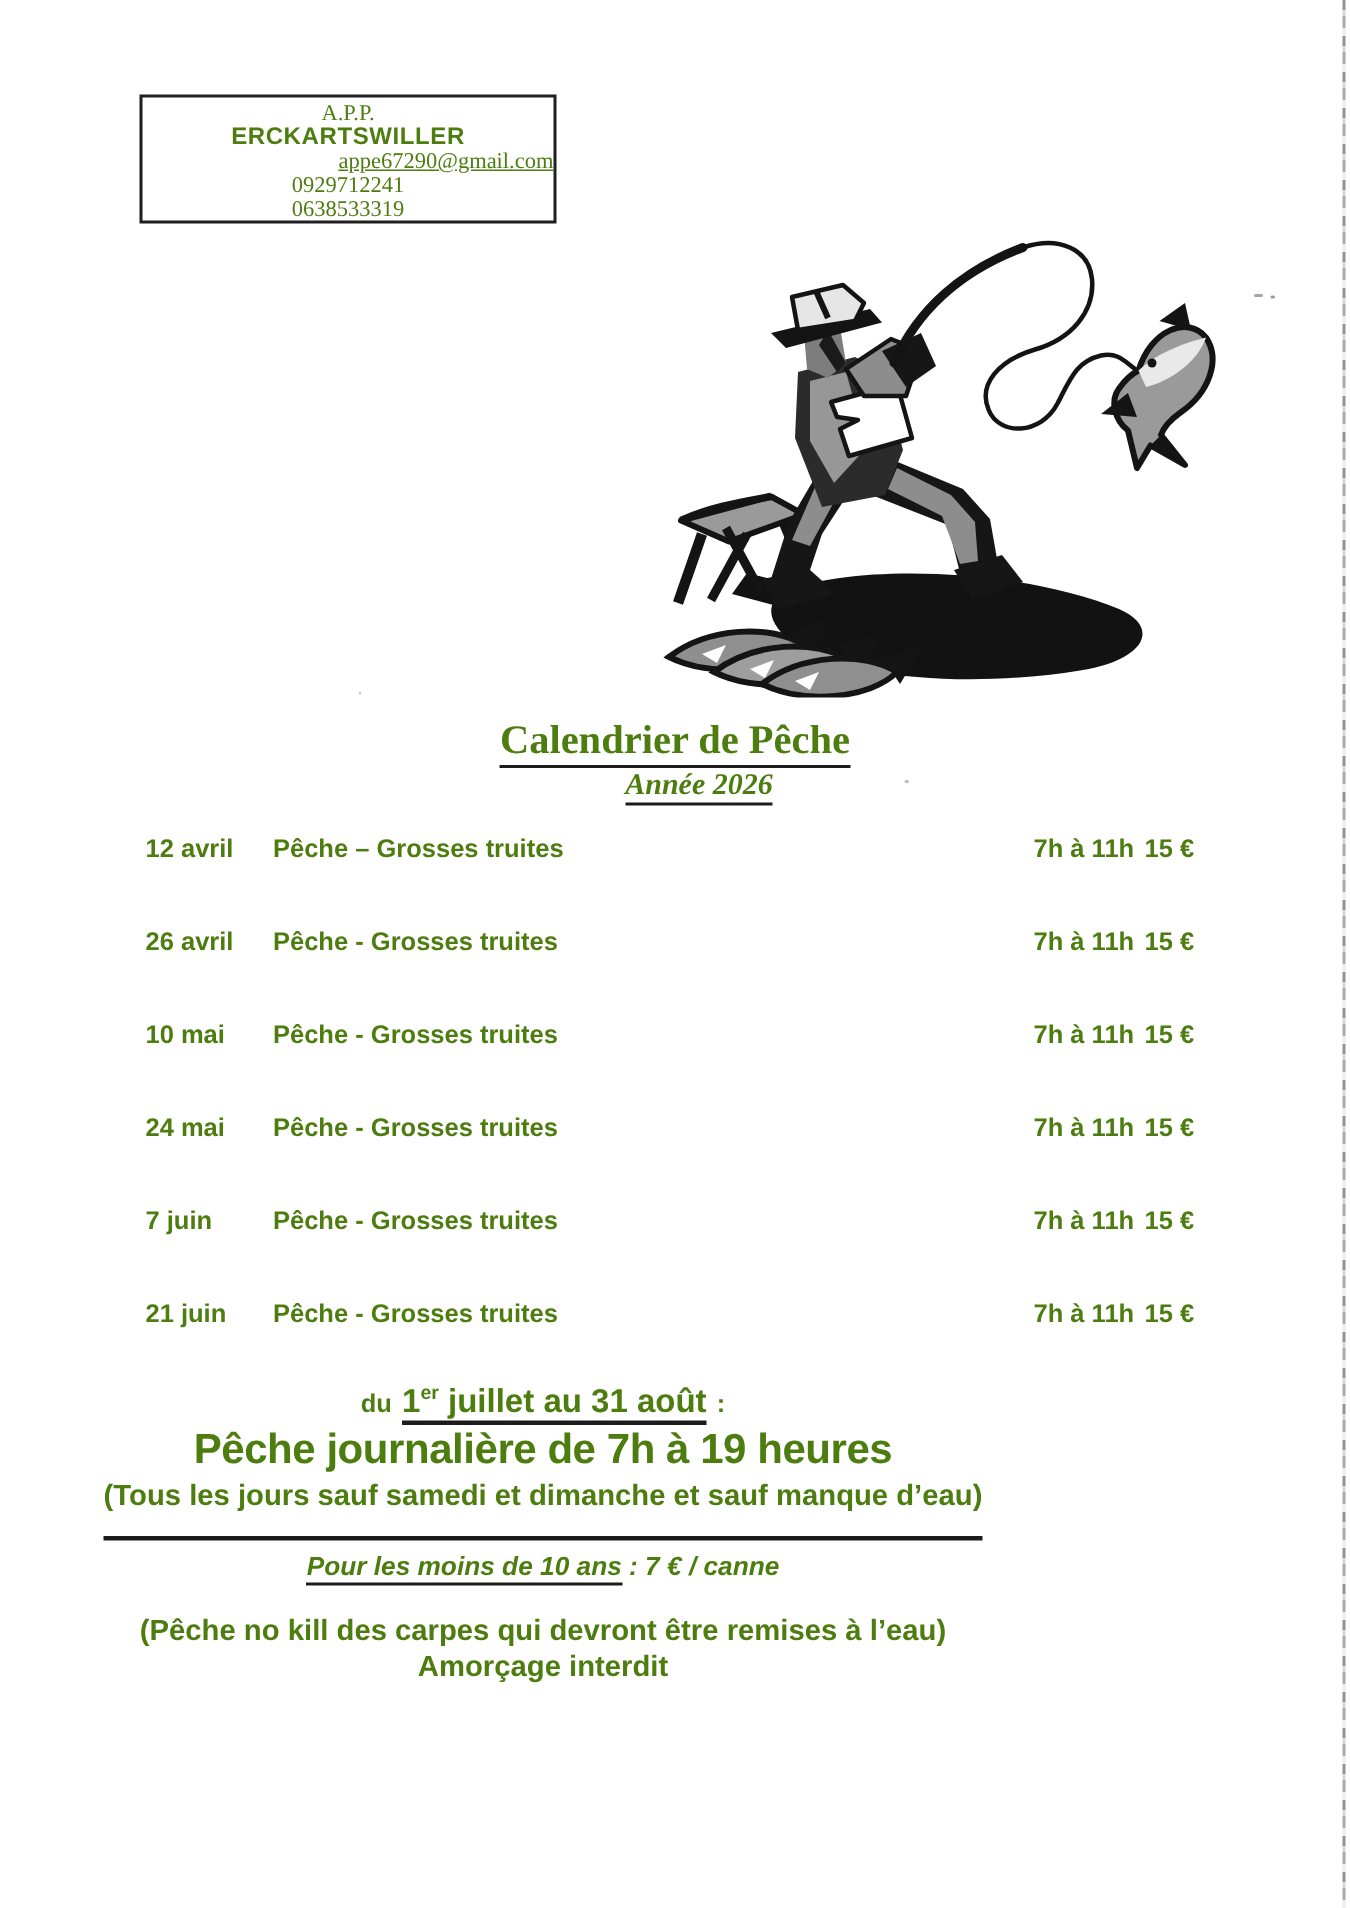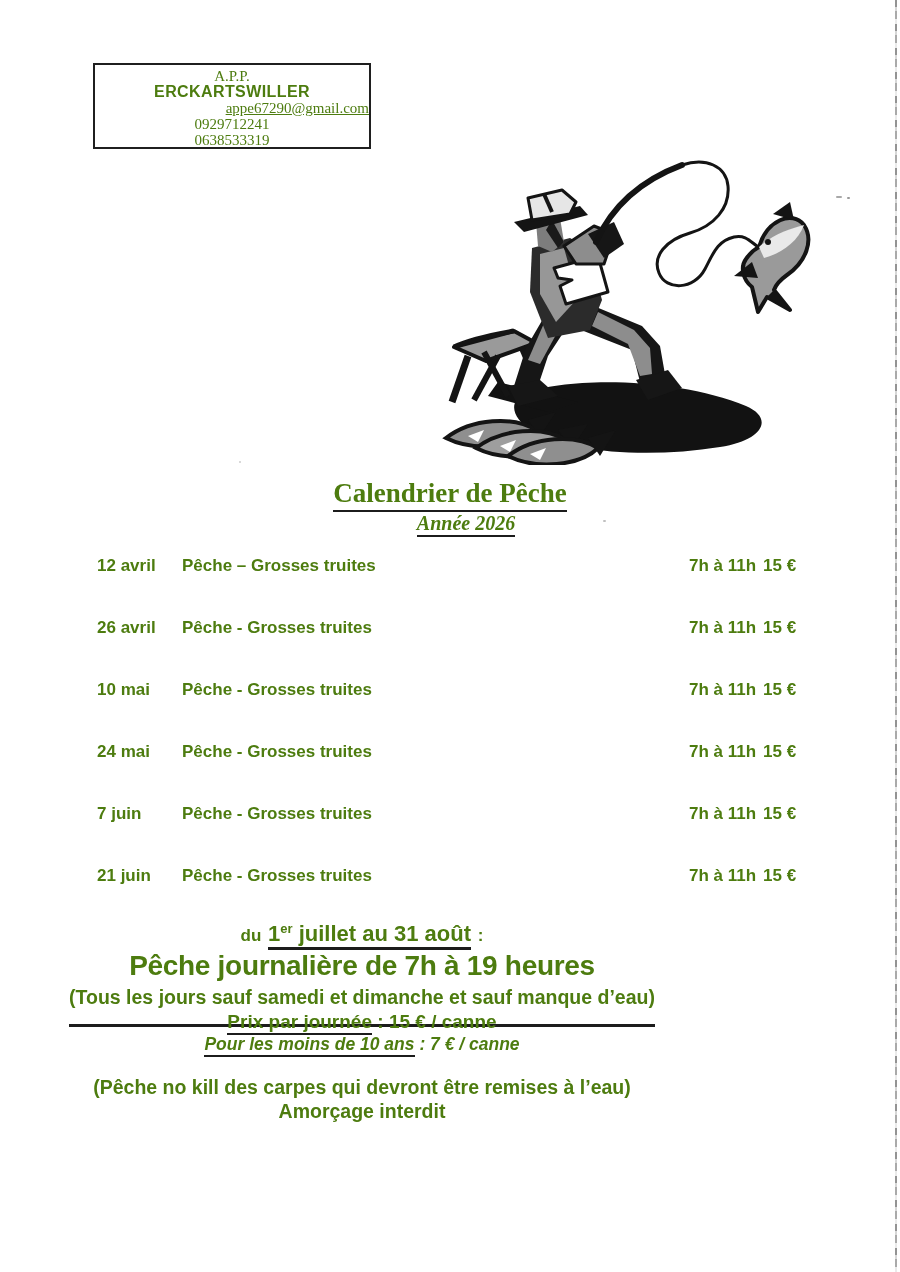--- a/index.html
+++ b/index.html
@@ -199,23 +199,20 @@
 
   <div class="sum-line l-intro">
     <span>du</span>
     <span class="big"><span>1</span><sup>er</sup><span> juillet au 31 août</span></span>
     <span> :</span>
   </div>
   <div class="sum-line l-headline">Pêche journalière de 7h à 19 heures</div>
   <div class="sum-line l-days">
     <span class="u">(Tous les jours sauf samedi et dimanche et sauf manque d’eau)</span>
   </div>
-  <div class="sum-line l-price">
-    <span class="u">Prix par journée</span><span> : 15 € / canne</span>
-  </div>
   <div class="sum-line l-kids">
     <span class="u">Pour les moins de 10 ans</span><span> : 7 € / canne</span>
   </div>
 
   <div class="sum-line l-nobait">Amorçage interdit</div>
   <div class="sum-line l-nokill">(Pêche no kill des carpes qui devront être remises à l’eau)</div>
 
   <div class="scan-line"></div>
   <div class="speck sp1"></div>
   <div class="speck sp2"></div>

